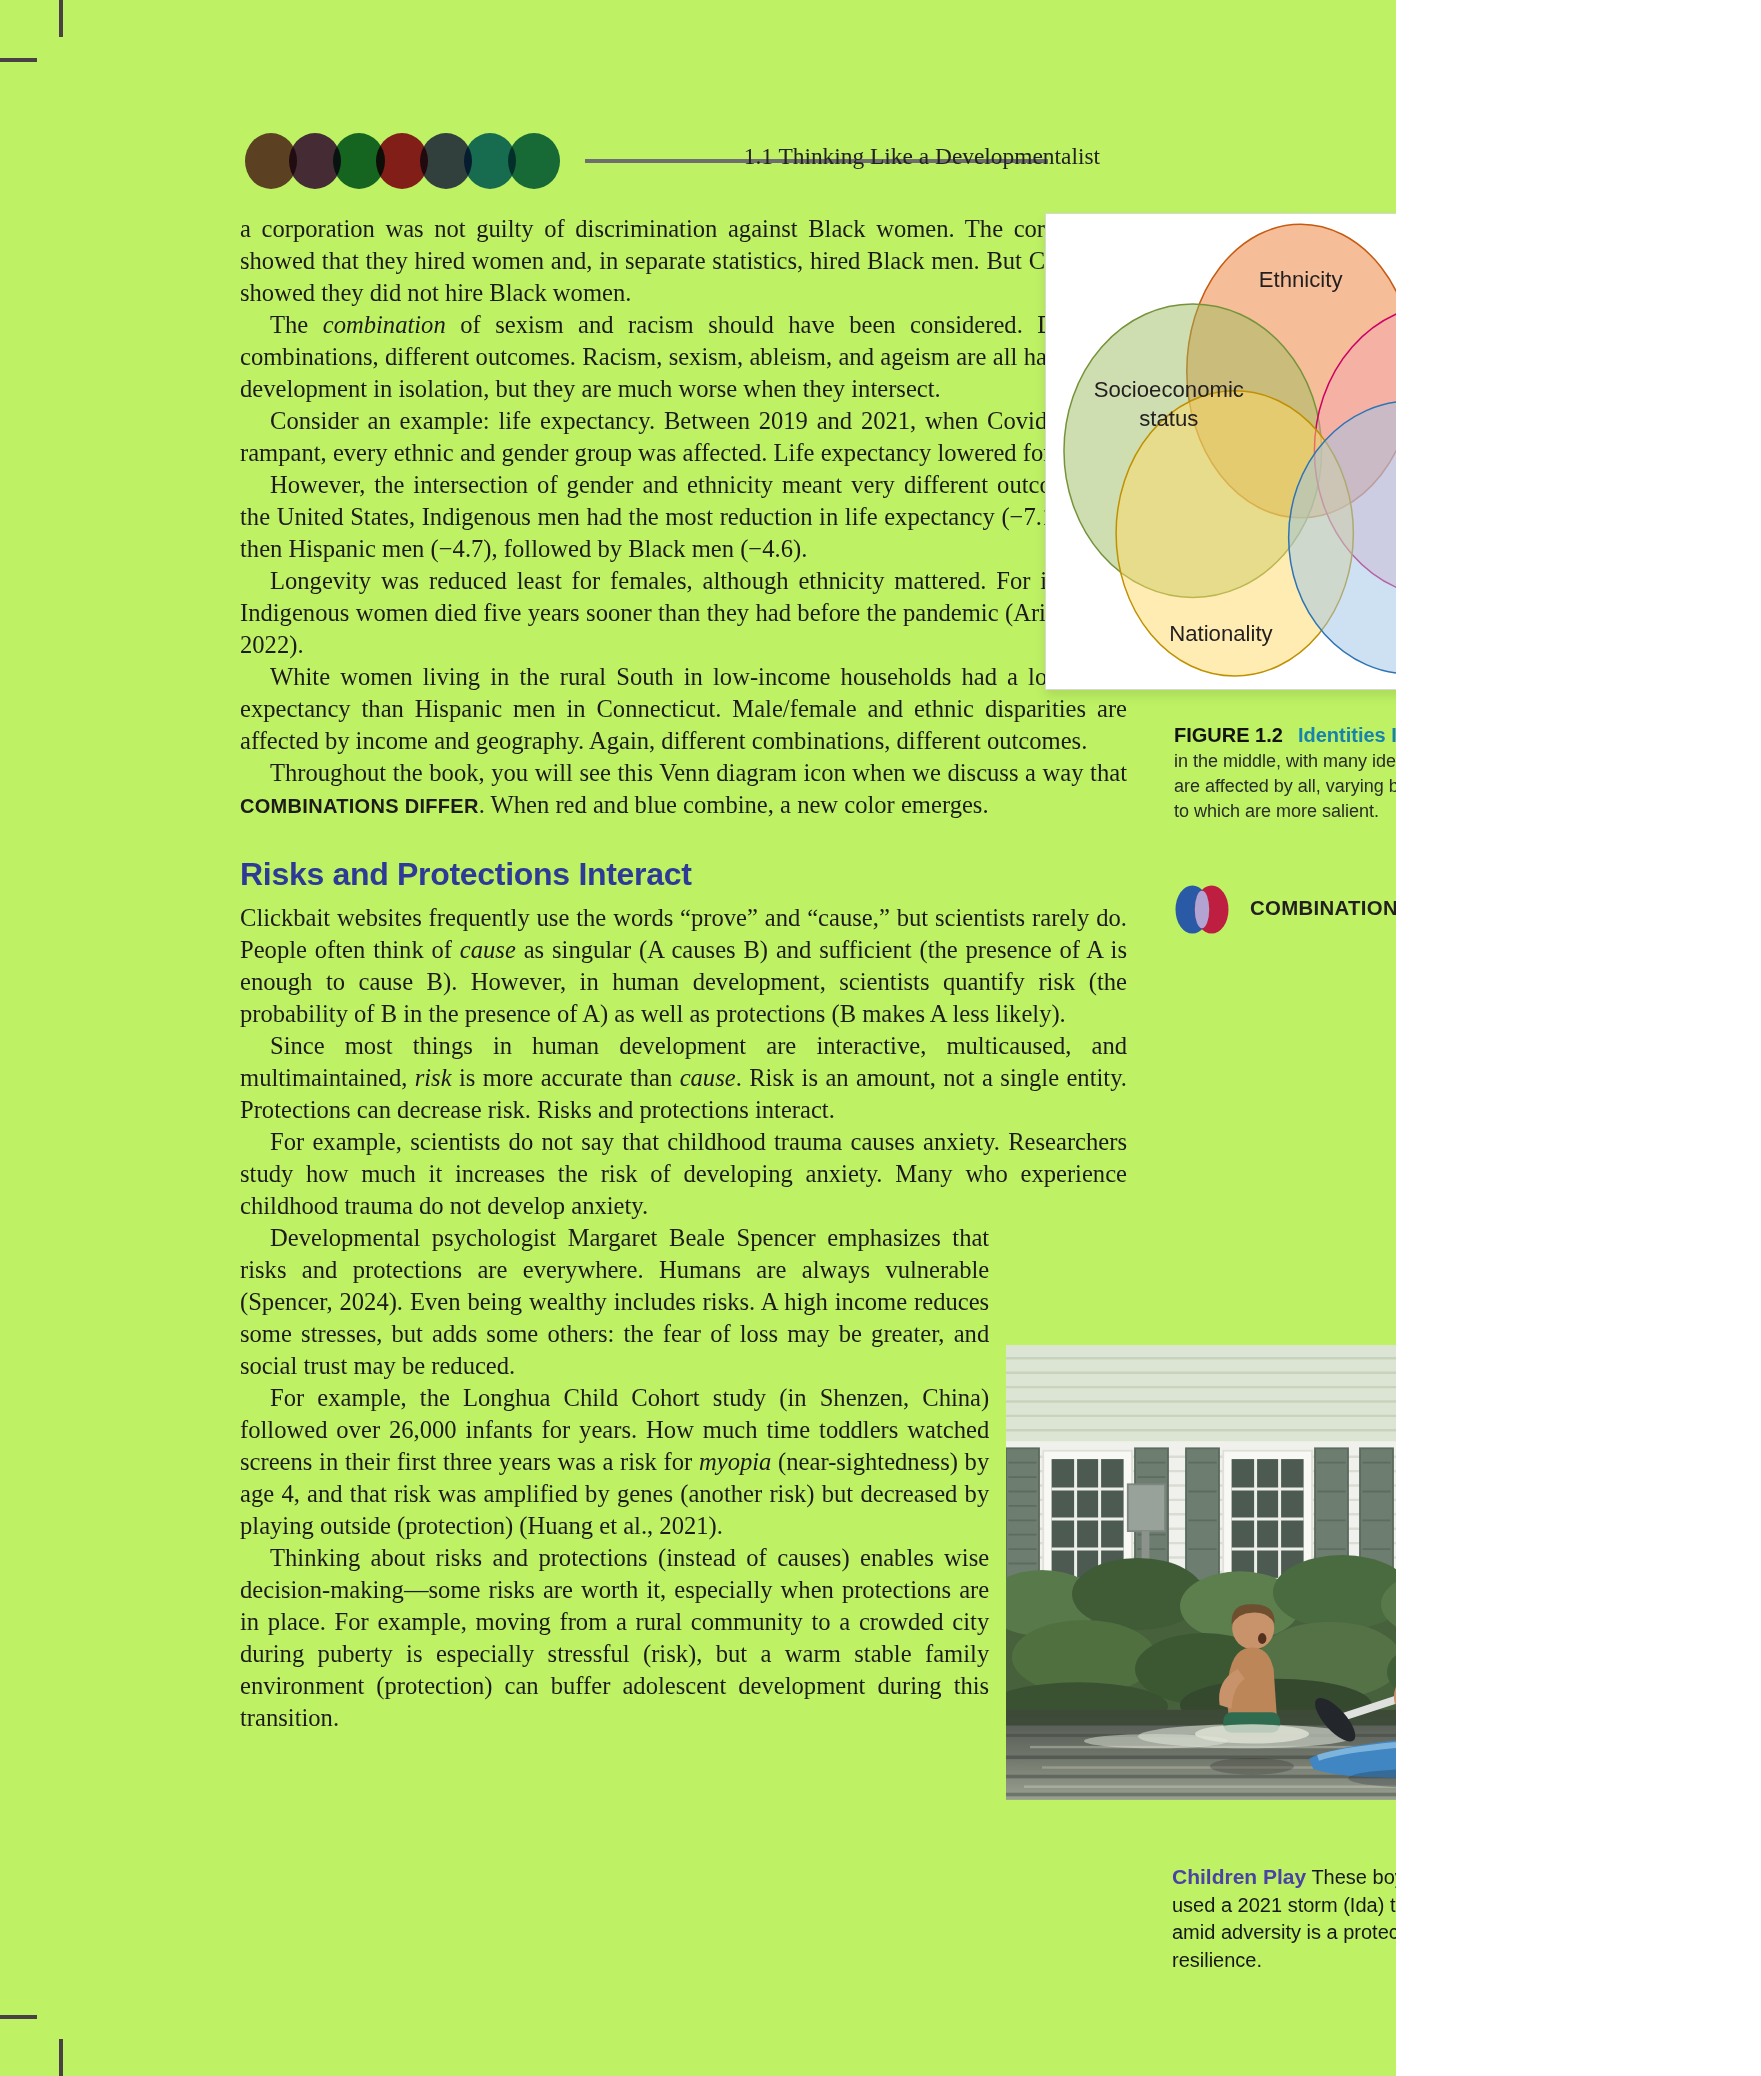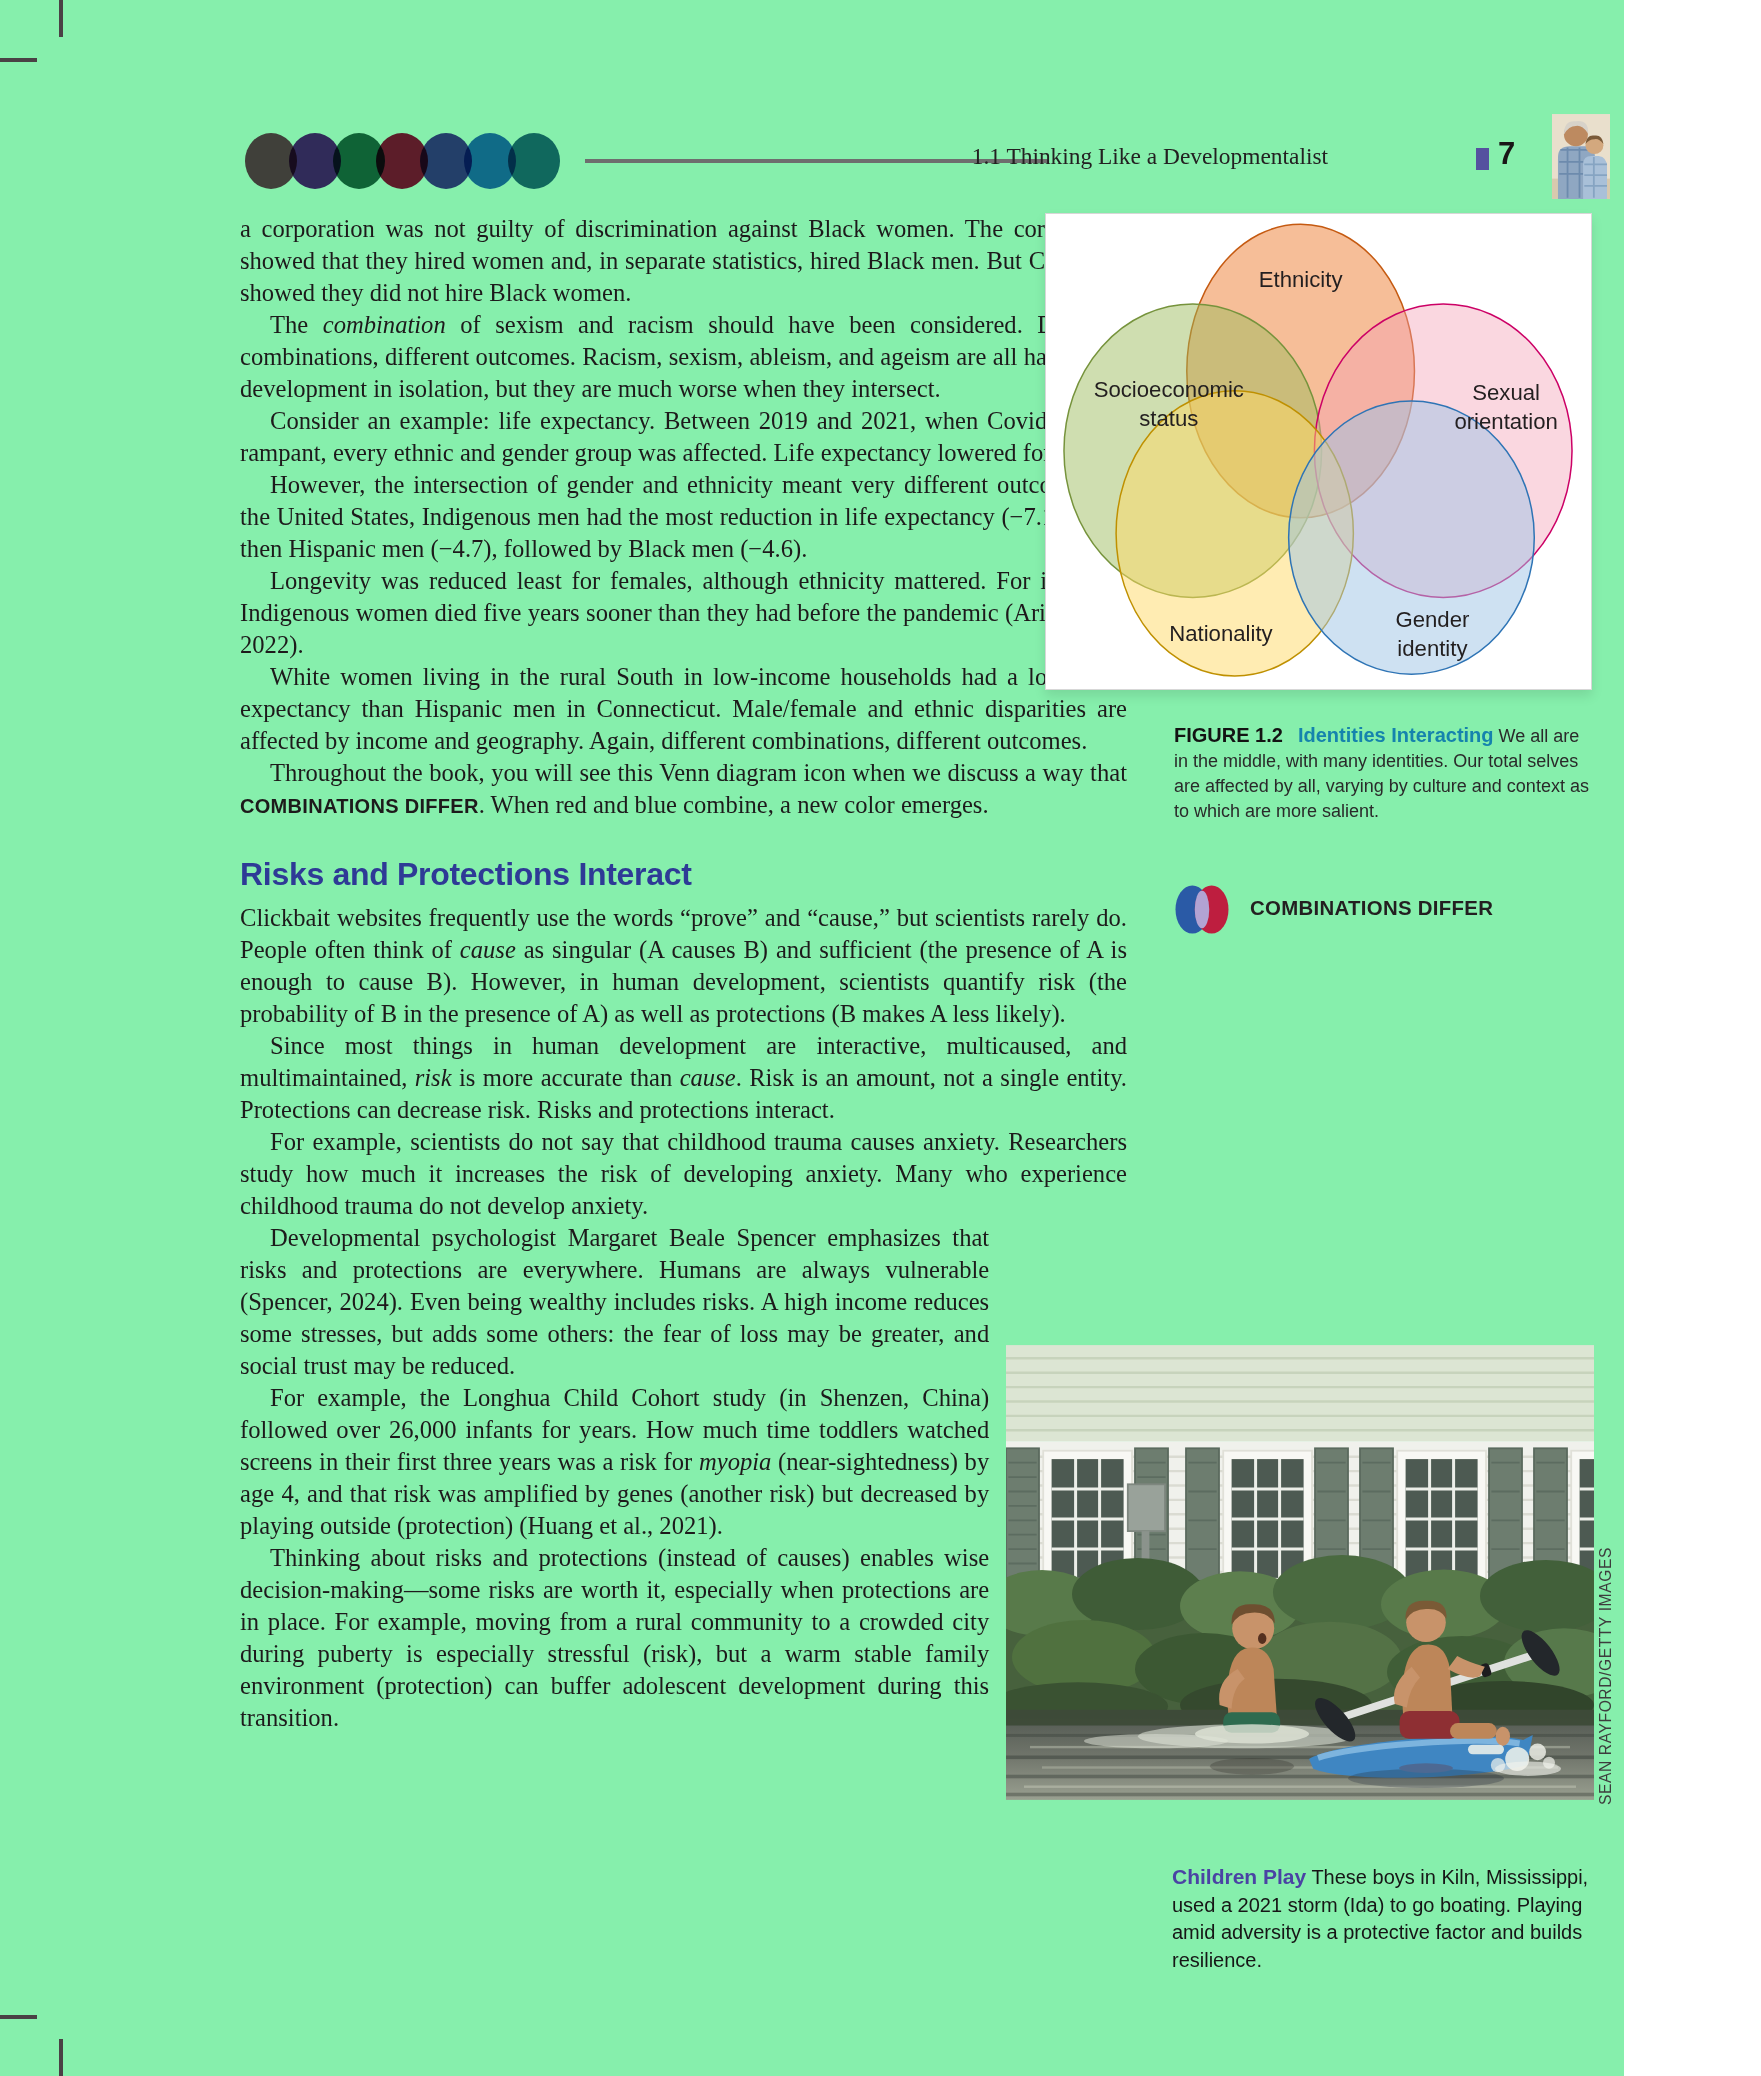--- a/index.html
+++ b/index.html
@@ -1,16 +1,16 @@
 <!DOCTYPE html>
 <html style="font-size:9.6px"><head>
 <meta charset="utf-8">
 <style>
   html,body{margin:0;padding:0;background:#ffffff;}
-  .page{position:relative;width:1624px;height:2077px;background:#86efac;overflow:hidden;
+  .page{position:relative;width:1396px;height:2077px;background:#bef264;overflow:hidden;
         font-family:"Liberation Serif",serif;color:#1d1a1b;}
 
   
   .mark{position:absolute;background:#4a4145;}
 
   
   .logo{position:absolute;left:245px;top:133px;width:324px;height:56px;}
   .logo span{position:absolute;top:0;width:52px;height:56px;border-radius:50%;mix-blend-mode:multiply;}
   .hrule{position:absolute;left:585px;top:159px;width:463px;height:3.6px;background:#6e6e6e;}
   .htitle{position:absolute;right:296px;top:143px;font-size:23.4px;color:#232021;white-space:nowrap;}

